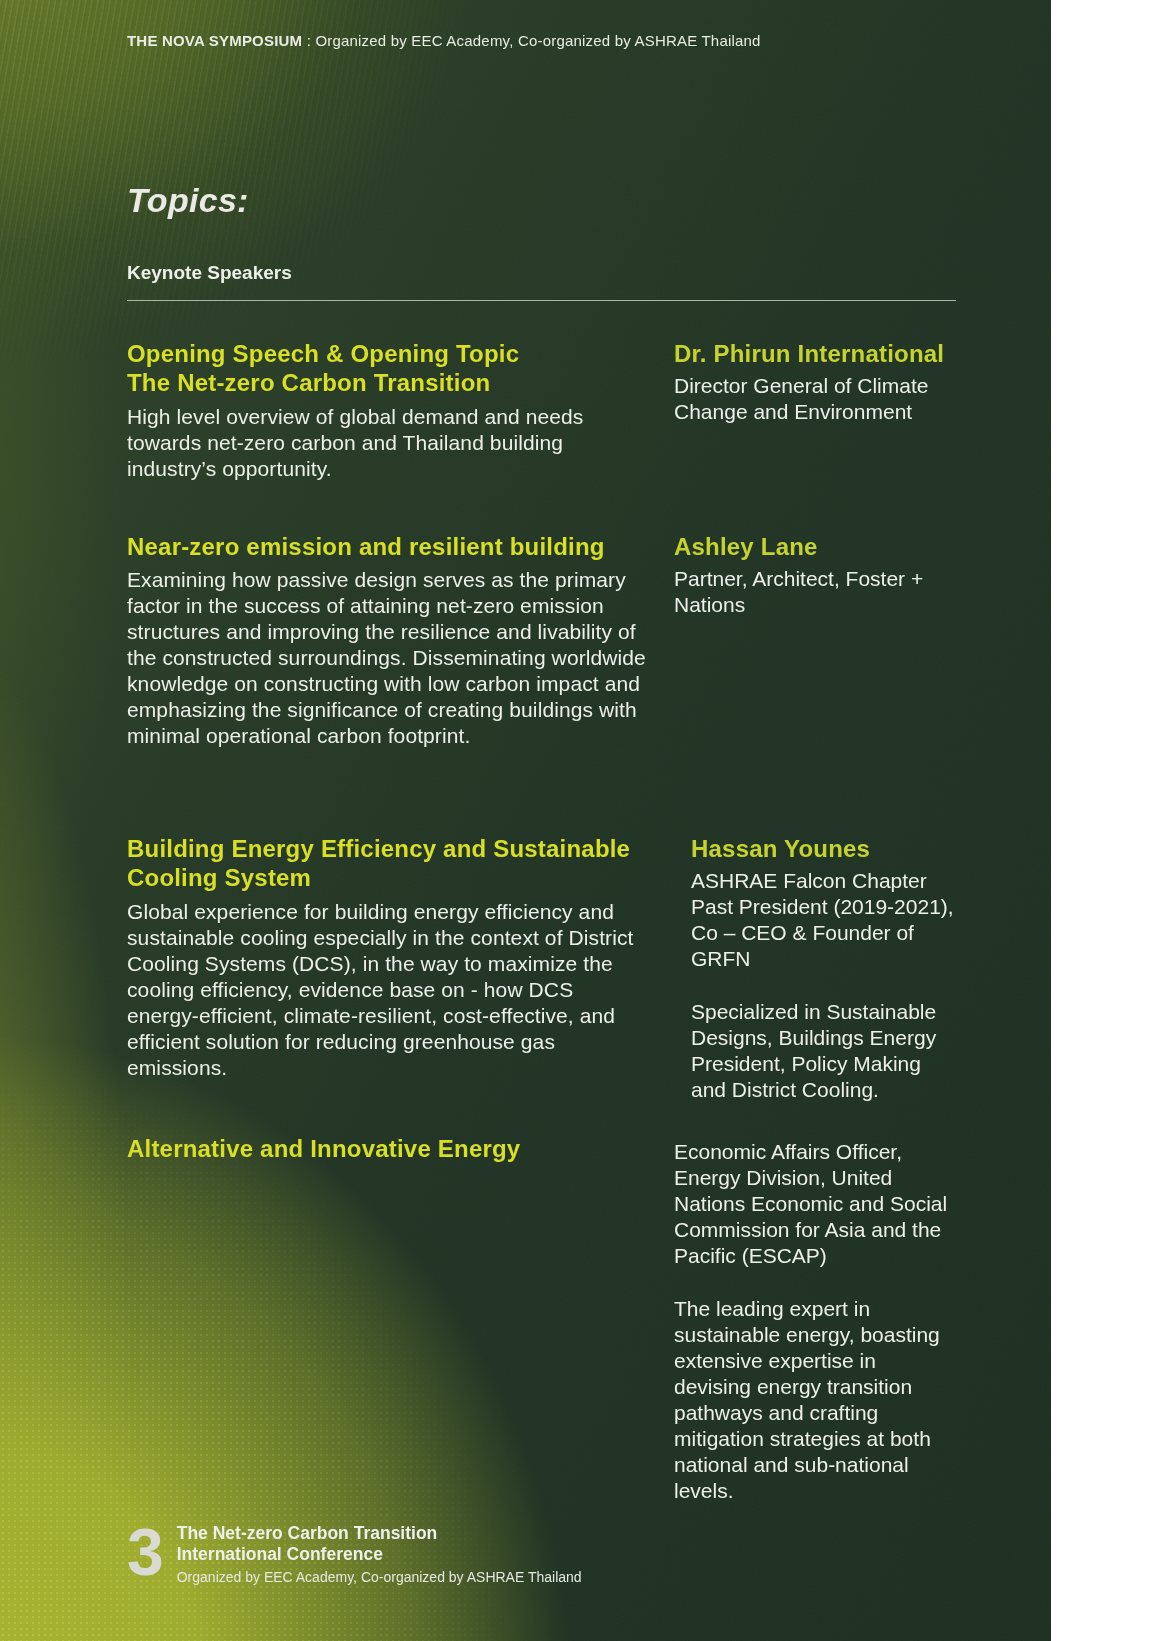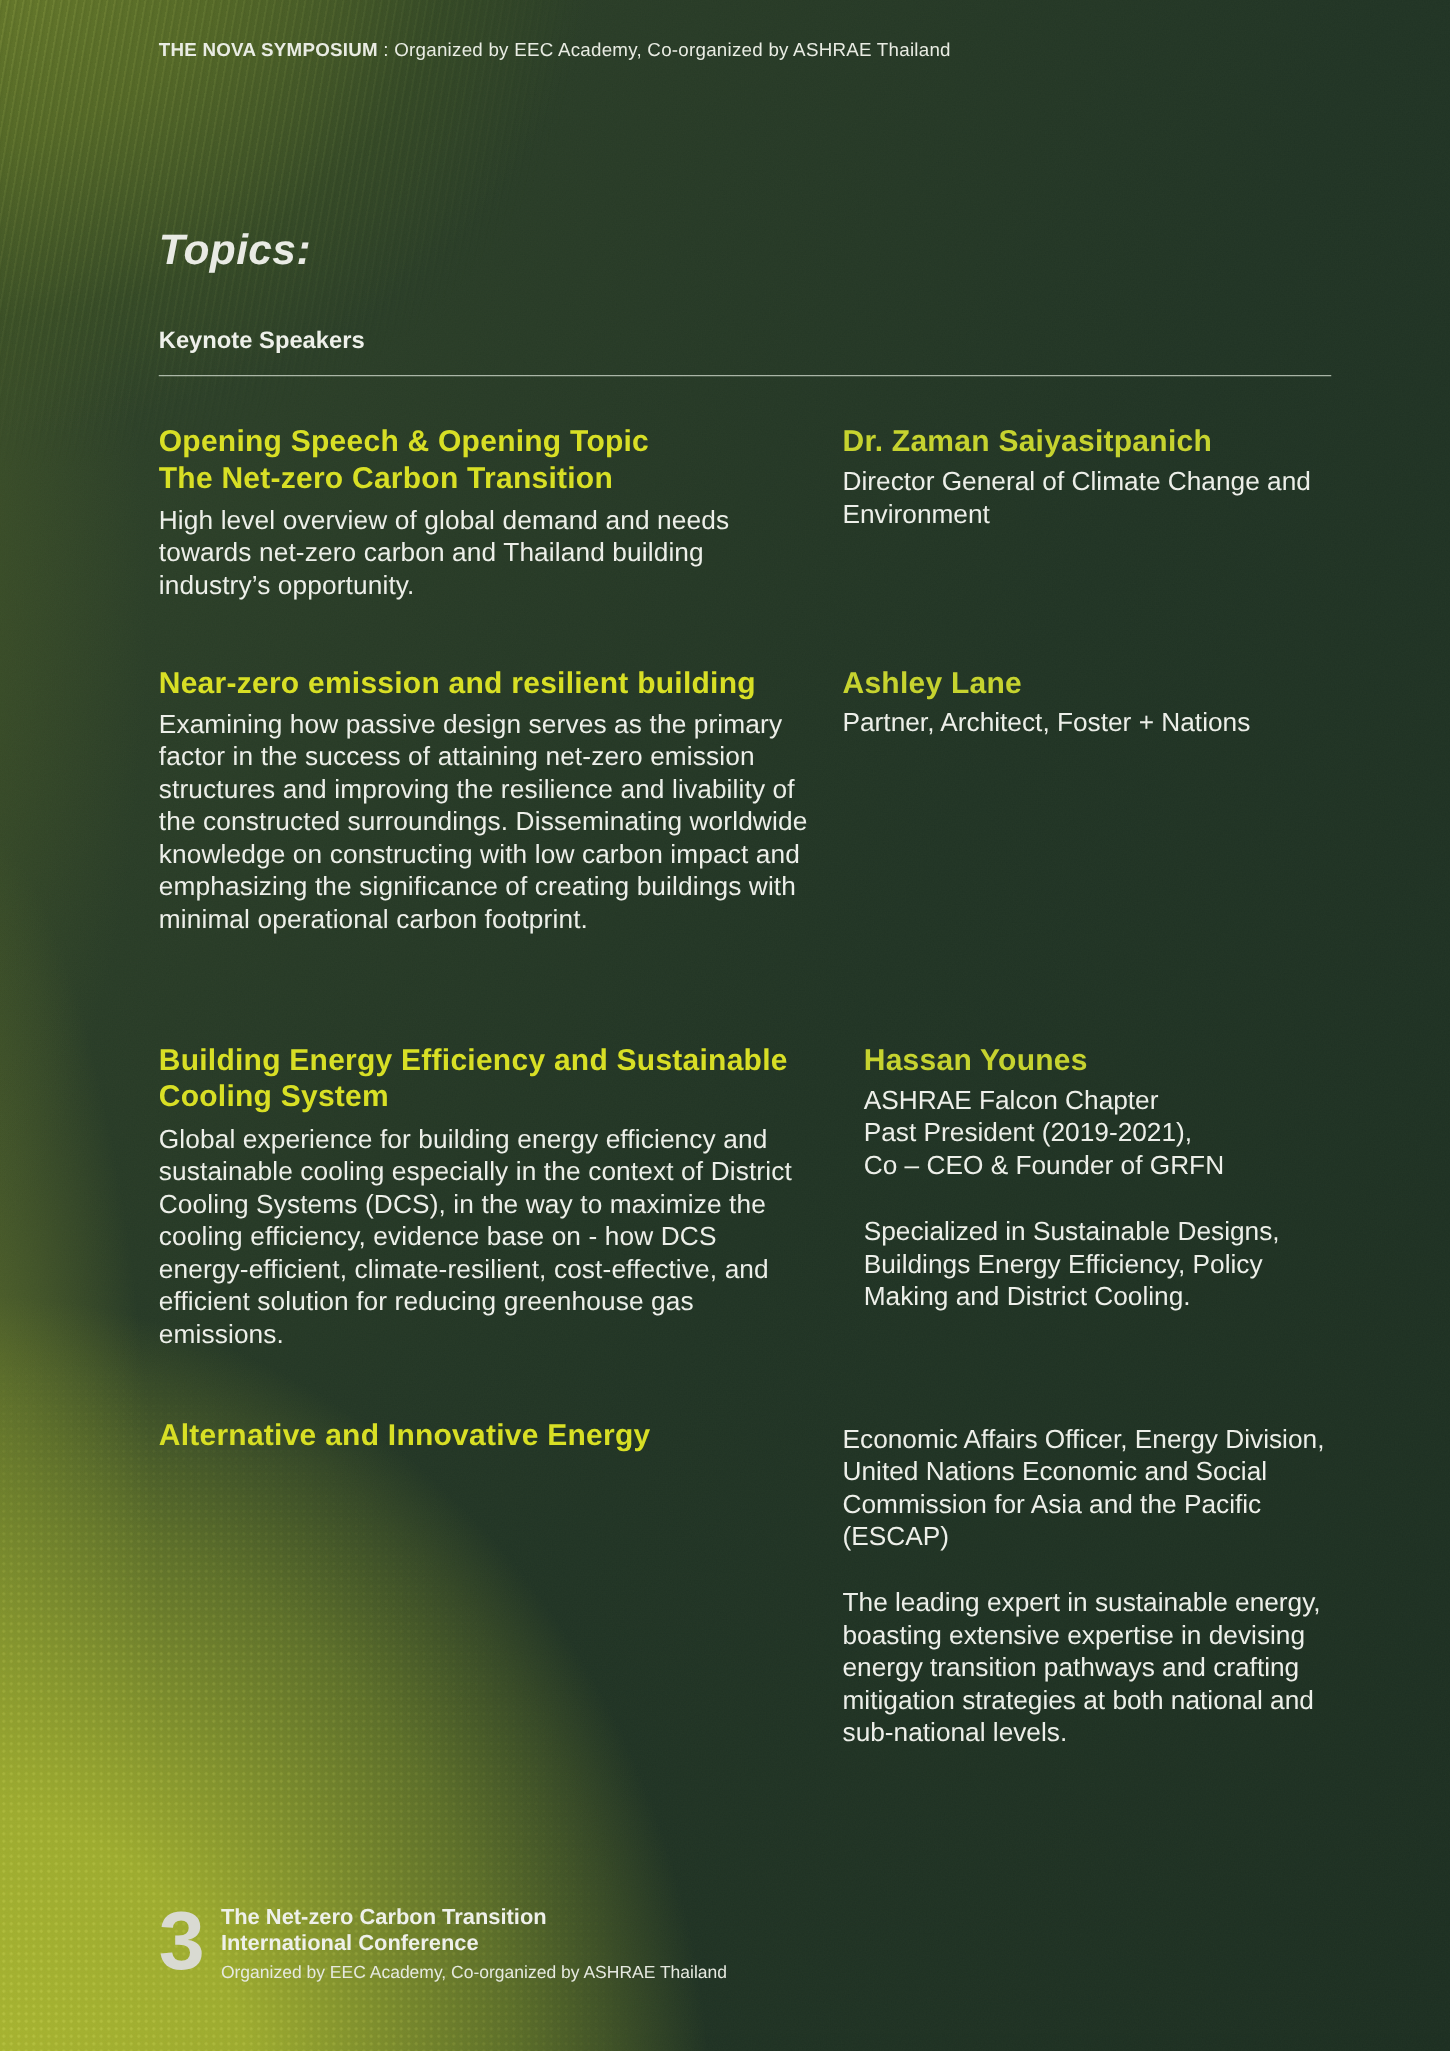--- a/index.html
+++ b/index.html
@@ -3,21 +3,21 @@
 <meta charset="utf-8">
 <style>
   * { margin: 0; padding: 0; box-sizing: border-box; }
   html, body { width: 1160px; height: 1641px; }
   body {
     font-family: "Liberation Sans", "DejaVu Sans", sans-serif;
     overflow: hidden;
   }
   .page {
     position: relative;
-    width: 1160px;
+    width: 1051px;
     height: 1641px;
     color: #edefe9;
     background-color: #1e3023;
     background-image:
       radial-gradient(ellipse 640px 520px at -3% -4%, rgba(112,130,44,0.95) 0%, rgba(92,112,38,0.80) 35%, rgba(64,86,34,0.40) 62%, rgba(64,86,34,0) 80%),
       radial-gradient(ellipse 300px 800px at -8% 30%, rgba(86,104,38,0.50) 0%, rgba(86,104,38,0) 70%),
       radial-gradient(ellipse 760px 860px at -2% 104%, #a9b530 0%, #9dab2f 30%, rgba(130,148,44,0.60) 58%, rgba(130,148,44,0) 78%),
       radial-gradient(ellipse 240px 980px at -4% 82%, rgba(156,170,48,0.60) 0%, rgba(156,170,48,0) 72%),
       linear-gradient(118deg, #31452a 0%, #283b27 28%, #213425 55%, #1d2f22 100%);
     overflow: hidden;
@@ -169,21 +169,21 @@
 
     <div class="rows">
 
       <section class="cols row row-1">
         <div class="topic-cell">
           <h2 class="topic-title">Opening Speech &amp; Opening Topic
 The Net-zero Carbon Transition</h2>
           <p class="topic-desc">High level overview of global demand and needs towards net-zero carbon and Thailand building industry’s opportunity.</p>
         </div>
         <div class="speaker-cell">
-          <h3 class="speaker-name">Dr. Zaman Saiyasitpanich</h3>
+          <h3 class="speaker-name">Dr. Phirun International</h3>
           <p class="speaker-role">Director General of Climate Change and Environment</p>
 
         </div>
       </section>
 
       <section class="cols row row-2">
         <div class="topic-cell">
           <h2 class="topic-title">Near-zero emission and resilient building</h2>
           <p class="topic-desc">Examining how passive design serves as the primary factor in the success of attaining net-zero emission structures and improving the resilience and livability of the constructed surroundings. Disseminating worldwide knowledge on constructing with low carbon impact and emphasizing the significance of creating buildings with minimal operational carbon footprint.</p>
         </div>
@@ -197,21 +197,21 @@
       <section class="cols row row-3">
         <div class="topic-cell">
           <h2 class="topic-title">Building Energy Efficiency and Sustainable Cooling System</h2>
           <p class="topic-desc">Global experience for building energy efficiency and sustainable cooling especially in the context of District Cooling Systems (DCS), in the way to maximize the cooling efficiency, evidence base on - how DCS energy-efficient, climate-resilient, cost-effective, and efficient solution for reducing greenhouse gas emissions.</p>
         </div>
         <div class="speaker-cell">
           <h3 class="speaker-name">Hassan Younes</h3>
           <p class="speaker-role">ASHRAE Falcon Chapter
 Past President (2019-2021),
 Co – CEO &amp; Founder of GRFN</p>
-          <p class="speaker-bio">Specialized in Sustainable Designs, Buildings Energy Efficiency, Policy Making and District Cooling.</p>
+          <p class="speaker-bio">Specialized in Sustainable Designs, Buildings Energy President, Policy Making and District Cooling.</p>
         </div>
       </section>
 
       <section class="cols row row-4">
         <div class="topic-cell">
           <h2 class="topic-title">Alternative and Innovative Energy</h2>
         </div>
         <div class="speaker-cell">
           <p class="speaker-role">Economic Affairs Officer, Energy Division, United Nations Economic and Social Commission for Asia and the Pacific (ESCAP)</p>
           <p class="speaker-bio">The leading expert in sustainable energy, boasting extensive expertise in devising energy transition pathways and crafting mitigation strategies at both national and sub-national levels.</p>

